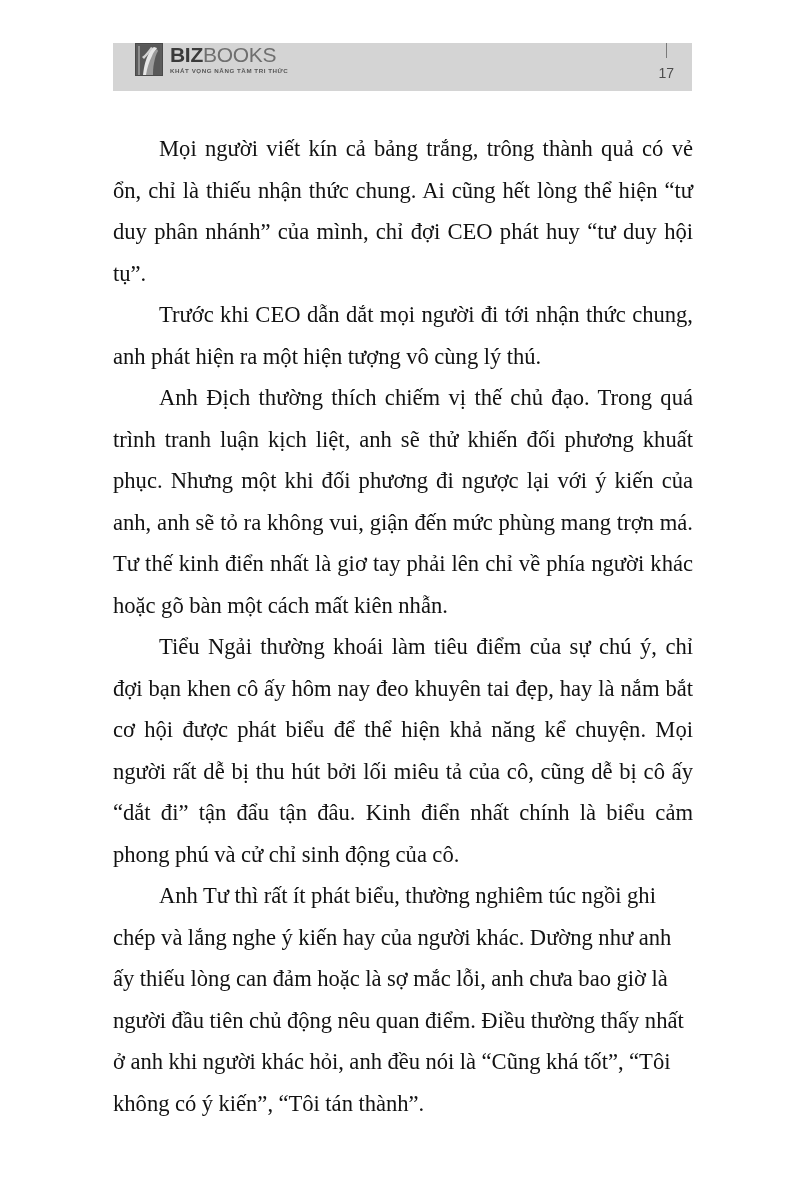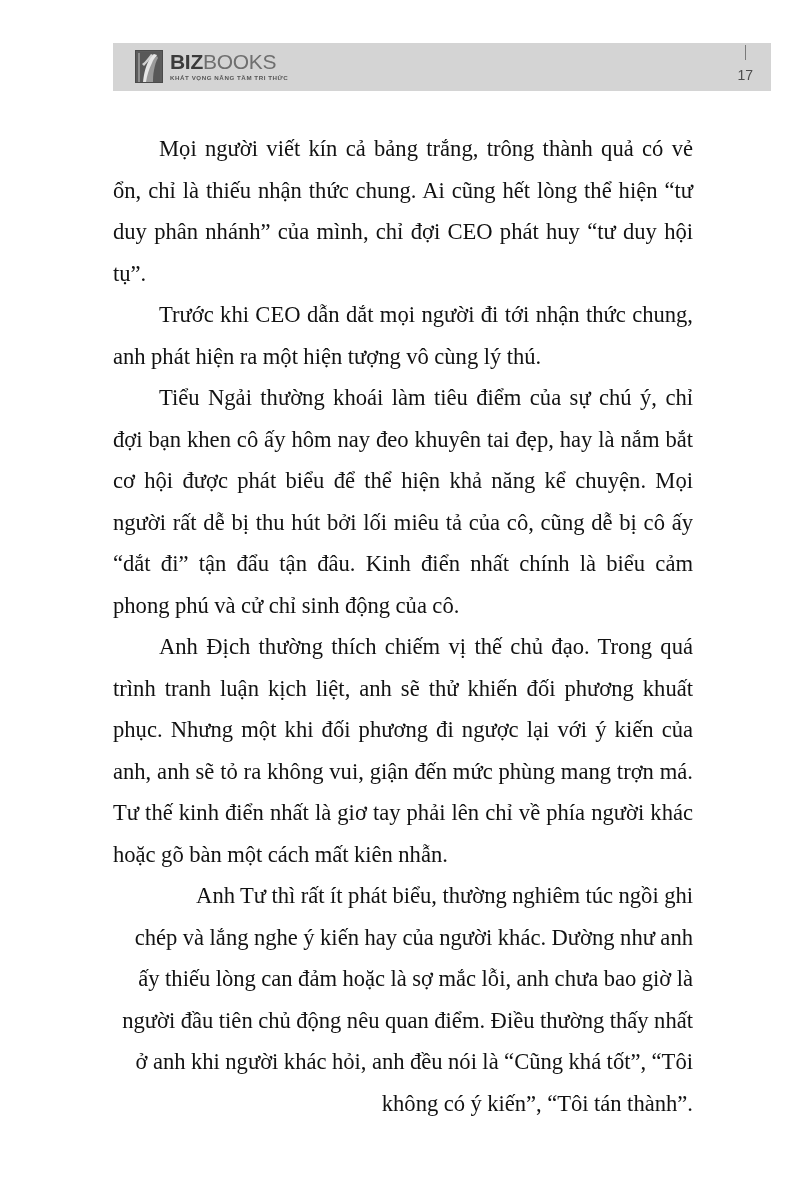--- a/index.html
+++ b/index.html
@@ -19,25 +19,25 @@
     position: absolute;
     inset: 0;
     background: #ffffff;
   }
 
   
   .header-bar {
     position: absolute;
     left: 113px;
     top: 43px;
-    width: 658px;
+    width: 579px;
     height: 48px;
     background: #d4d4d4;
     display: flex;
-    align-items: flex-end;
+    align-items: flex-start;
     justify-content: space-between;
     box-sizing: border-box;
     padding: 0 18px 8px 22px;
   }
 
   .brand {
     display: flex;
     align-items: center;
     gap: 7px;
   }
@@ -132,21 +132,21 @@
     color: #121212;
     text-align: justify;
     text-indent: 46px;
     text-justify: inter-word;
     hyphens: none;
     word-spacing: -0.2px;
   }
   .body-col p + p {
   }
   .body-col p:last-child {
-    text-align: right;
+    text-align: left;
   }
 </style>
 </head>
 <body>
 
 <div class="page">
 
   <div class="header-bar">
 
     <div class="brand">
@@ -167,18 +167,18 @@
     <div class="folio">
       <span class="folio-rule"></span>
       <span>17</span>
     </div>
 
   </div>
 
   <div class="body-col">
     <p>Mọi người viết kín cả bảng trắng, trông thành quả có vẻ ổn, chỉ là thiếu nhận thức chung. Ai cũng hết lòng thể hiện “tư duy phân nhánh” của mình, chỉ đợi CEO phát huy “tư duy hội tụ”.</p>
     <p>Trước khi CEO dẫn dắt mọi người đi tới nhận thức chung, anh phát hiện ra một hiện tượng vô cùng lý thú.</p>
+    <p>Anh Địch thường thích chiếm vị thế chủ đạo. Trong quá trình tranh luận kịch liệt, anh sẽ thử khiến đối phương khuất phục. Nhưng một khi đối phương đi ngược lại với ý kiến của anh, anh sẽ tỏ ra không vui, giận đến mức phùng mang trợn má. Tư thế kinh điển nhất là giơ tay phải lên chỉ về phía người khác hoặc gõ bàn một cách mất kiên nhẫn.</p>
     <p>Tiểu Ngải thường khoái làm tiêu điểm của sự chú ý, chỉ đợi bạn khen cô ấy hôm nay đeo khuyên tai đẹp, hay là nắm bắt cơ hội được phát biểu để thể hiện khả năng kể chuyện. Mọi người rất dễ bị thu hút bởi lối miêu tả của cô, cũng dễ bị cô ấy “dắt đi” tận đẩu tận đâu. Kinh điển nhất chính là biểu cảm phong phú và cử chỉ sinh động của cô.</p>
-    <p>Anh Địch thường thích chiếm vị thế chủ đạo. Trong quá trình tranh luận kịch liệt, anh sẽ thử khiến đối phương khuất phục. Nhưng một khi đối phương đi ngược lại với ý kiến của anh, anh sẽ tỏ ra không vui, giận đến mức phùng mang trợn má. Tư thế kinh điển nhất là giơ tay phải lên chỉ về phía người khác hoặc gõ bàn một cách mất kiên nhẫn.</p>
     <p>Anh Tư thì rất ít phát biểu, thường nghiêm túc ngồi ghi chép và lắng nghe ý kiến hay của người khác. Dường như anh ấy thiếu lòng can đảm hoặc là sợ mắc lỗi, anh chưa bao giờ là người đầu tiên chủ động nêu quan điểm. Điều thường thấy nhất ở anh khi người khác hỏi, anh đều nói là “Cũng khá tốt”, “Tôi không có ý kiến”, “Tôi tán thành”.</p>
   </div>
 
 </div>
 
 </body></html>

